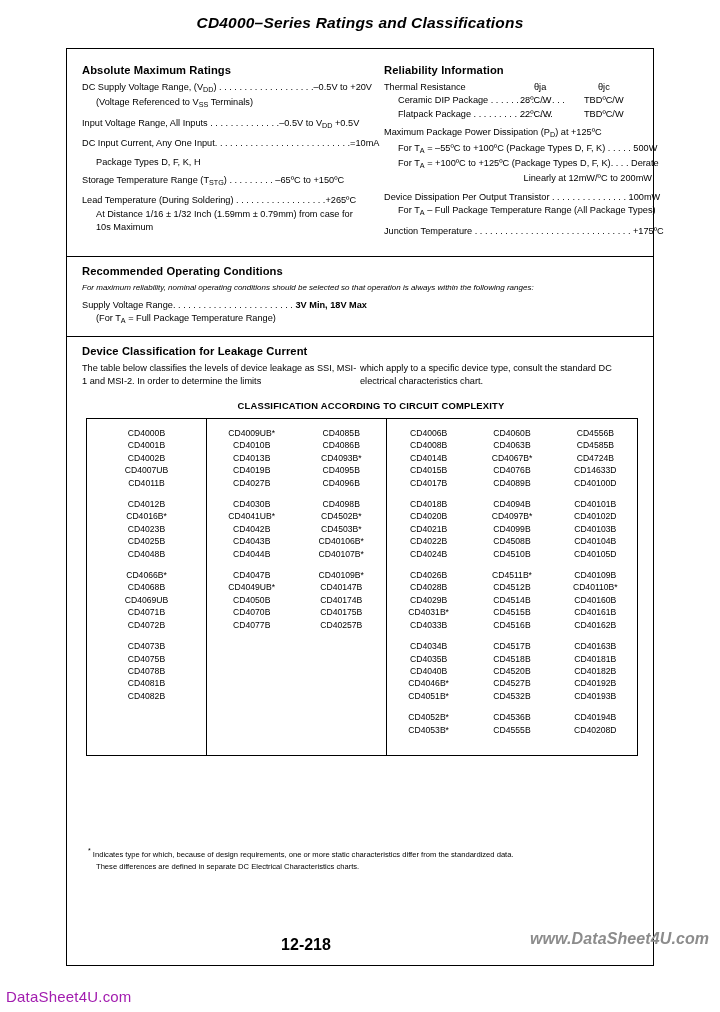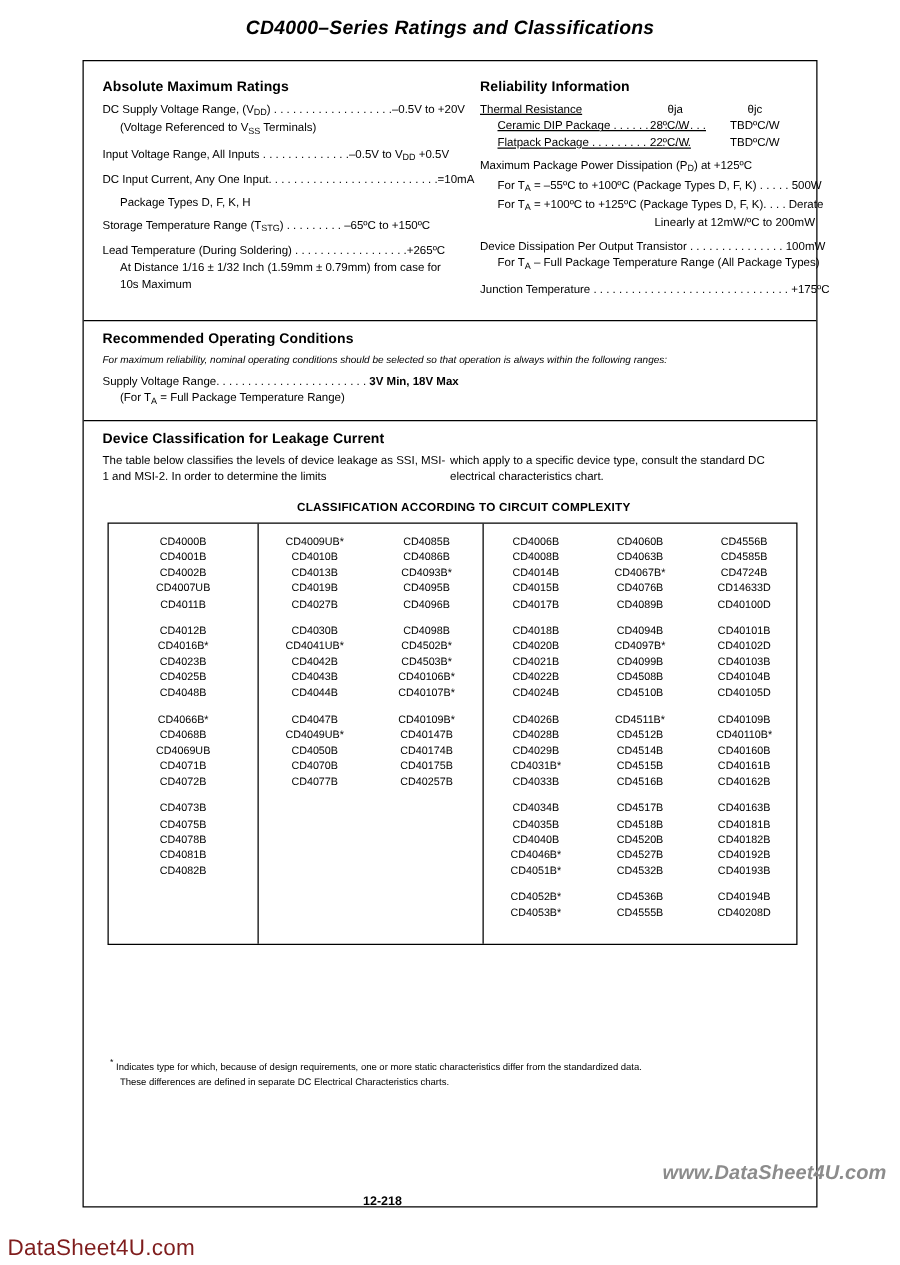--- a/index.html
+++ b/index.html
@@ -26,21 +26,21 @@
   .sec{position:absolute;}
   .sec-head{font-weight:bold;font-size:11.2px;margin-bottom:5px;letter-spacing:.1px;}
   .ln{font-size:9.2px;line-height:13.4px;white-space:nowrap;}
   .ln.ind{padding-left:14px;}
   .gap{height:5px;}
   sub{font-size:7.2px;vertical-align:-2px;}
 
   .rule{position:absolute;left:0;width:100%;border-top:1px solid #000;}
 
   
-  .th-row{font-size:9.2px;line-height:13.4px;position:relative;white-space:nowrap;text-decoration:underline;}
+  .th-row{font-size:9.2px;line-height:13.4px;position:relative;white-space:nowrap;}
   .col-ja{position:absolute;left:150px;}
   .col-jc{position:absolute;left:214px;}
 
   
   .note-it{font-style:italic;font-size:8px;line-height:12px;}
 
   
   .lk-wrap{display:flex;}
   .lk-col{width:278px;font-size:9.2px;line-height:13.2px;}
 
@@ -80,26 +80,26 @@
   .footnote{position:absolute;left:88px;top:845px;width:560px;}
   .fn-ln{font-size:7.6px;line-height:11.5px;}
   .fn-ln .star{vertical-align:4px;font-size:7px;}
 
   
   .wm-right{
     position:absolute;left:530px;top:930px;font-size:16px;color:#8c8c8c;
     font-weight:bold;font-style:italic;letter-spacing:.1px;
   }
   .wm-left{
-    position:absolute;left:6px;top:988px;font-size:18px;color:#7f1d1d;
+    position:absolute;left:6px;top:988px;font-size:15px;color:#a21caf;
     letter-spacing:.2px;
   }
   .pagenum{
-    position:absolute;left:0;top:956px;width:612px;text-align:center;
-    font-size:10px;font-weight:bold;
+    position:absolute;left:0;top:936px;width:612px;text-align:center;
+    font-size:16px;font-weight:bold;
   }
 </style>
 </head>
 <body>
 
 <div class="page">
 
   <div class="page-title">CD4000–Series Ratings and Classifications</div>
 
   <div class="outer-frame"></div>

